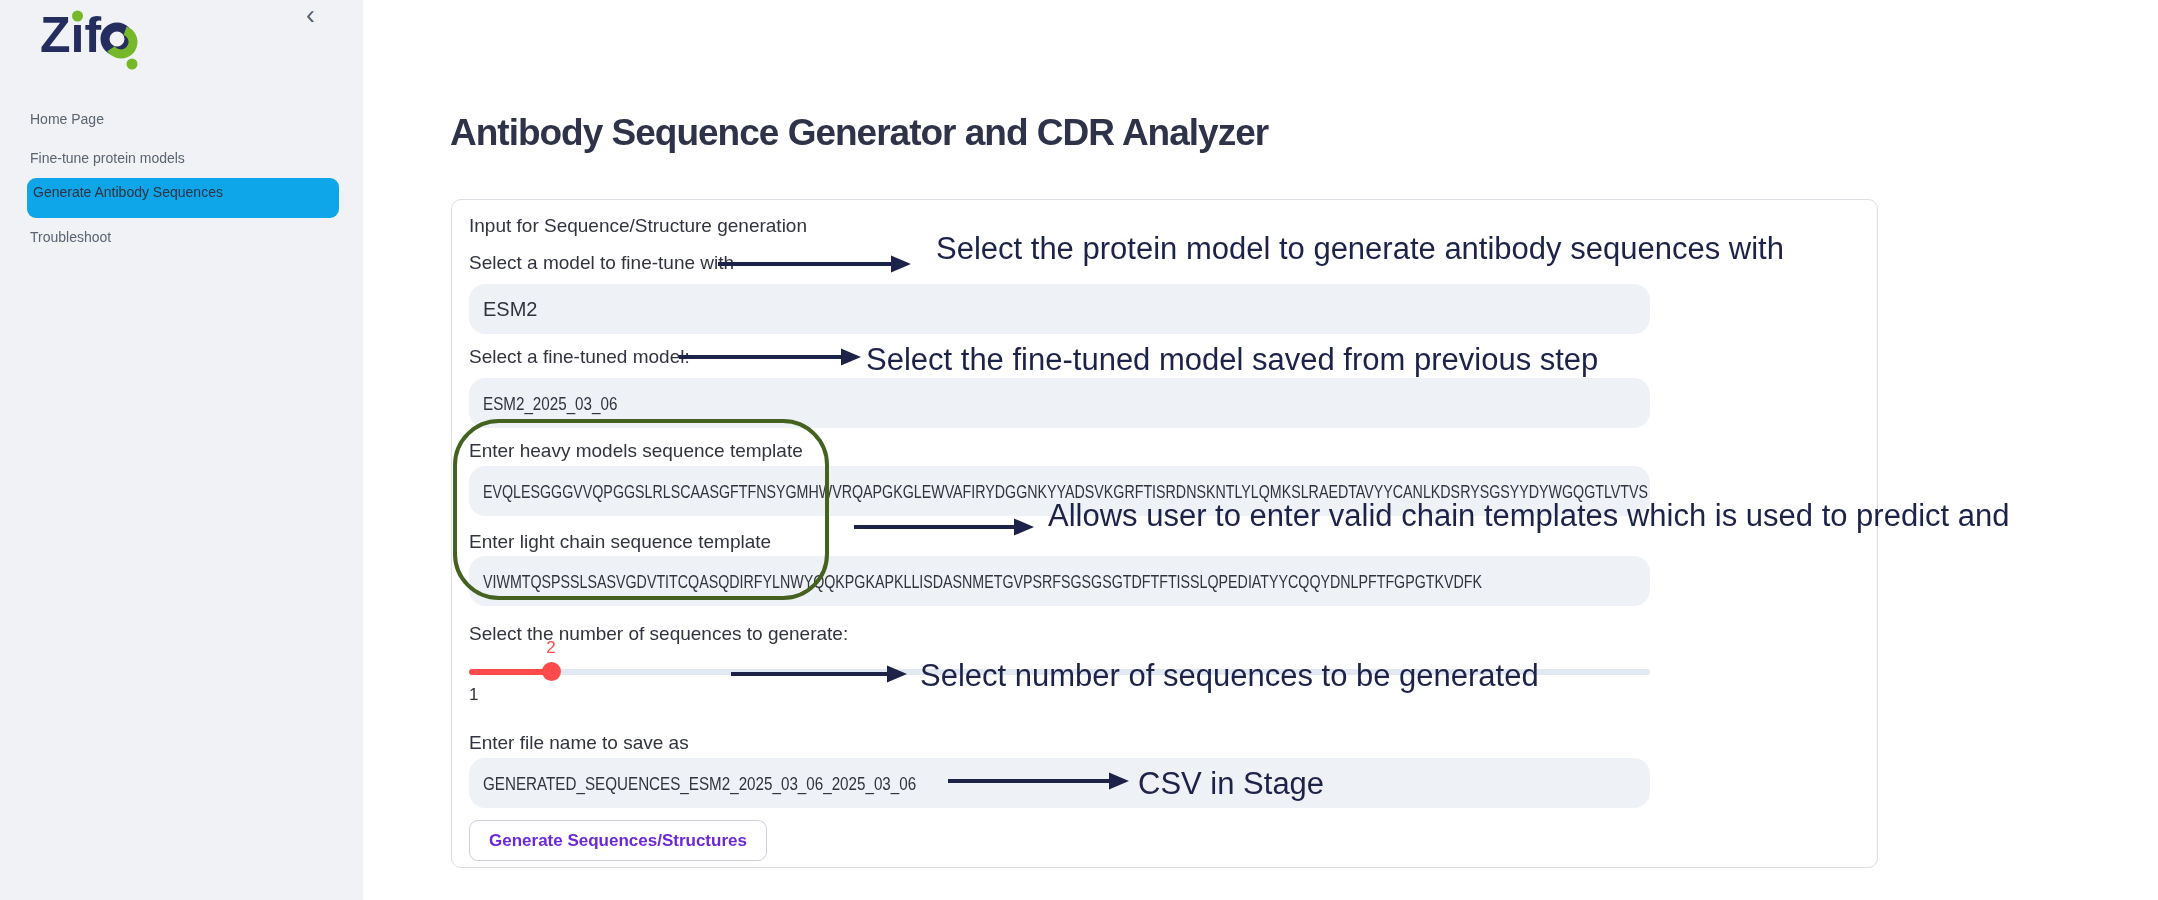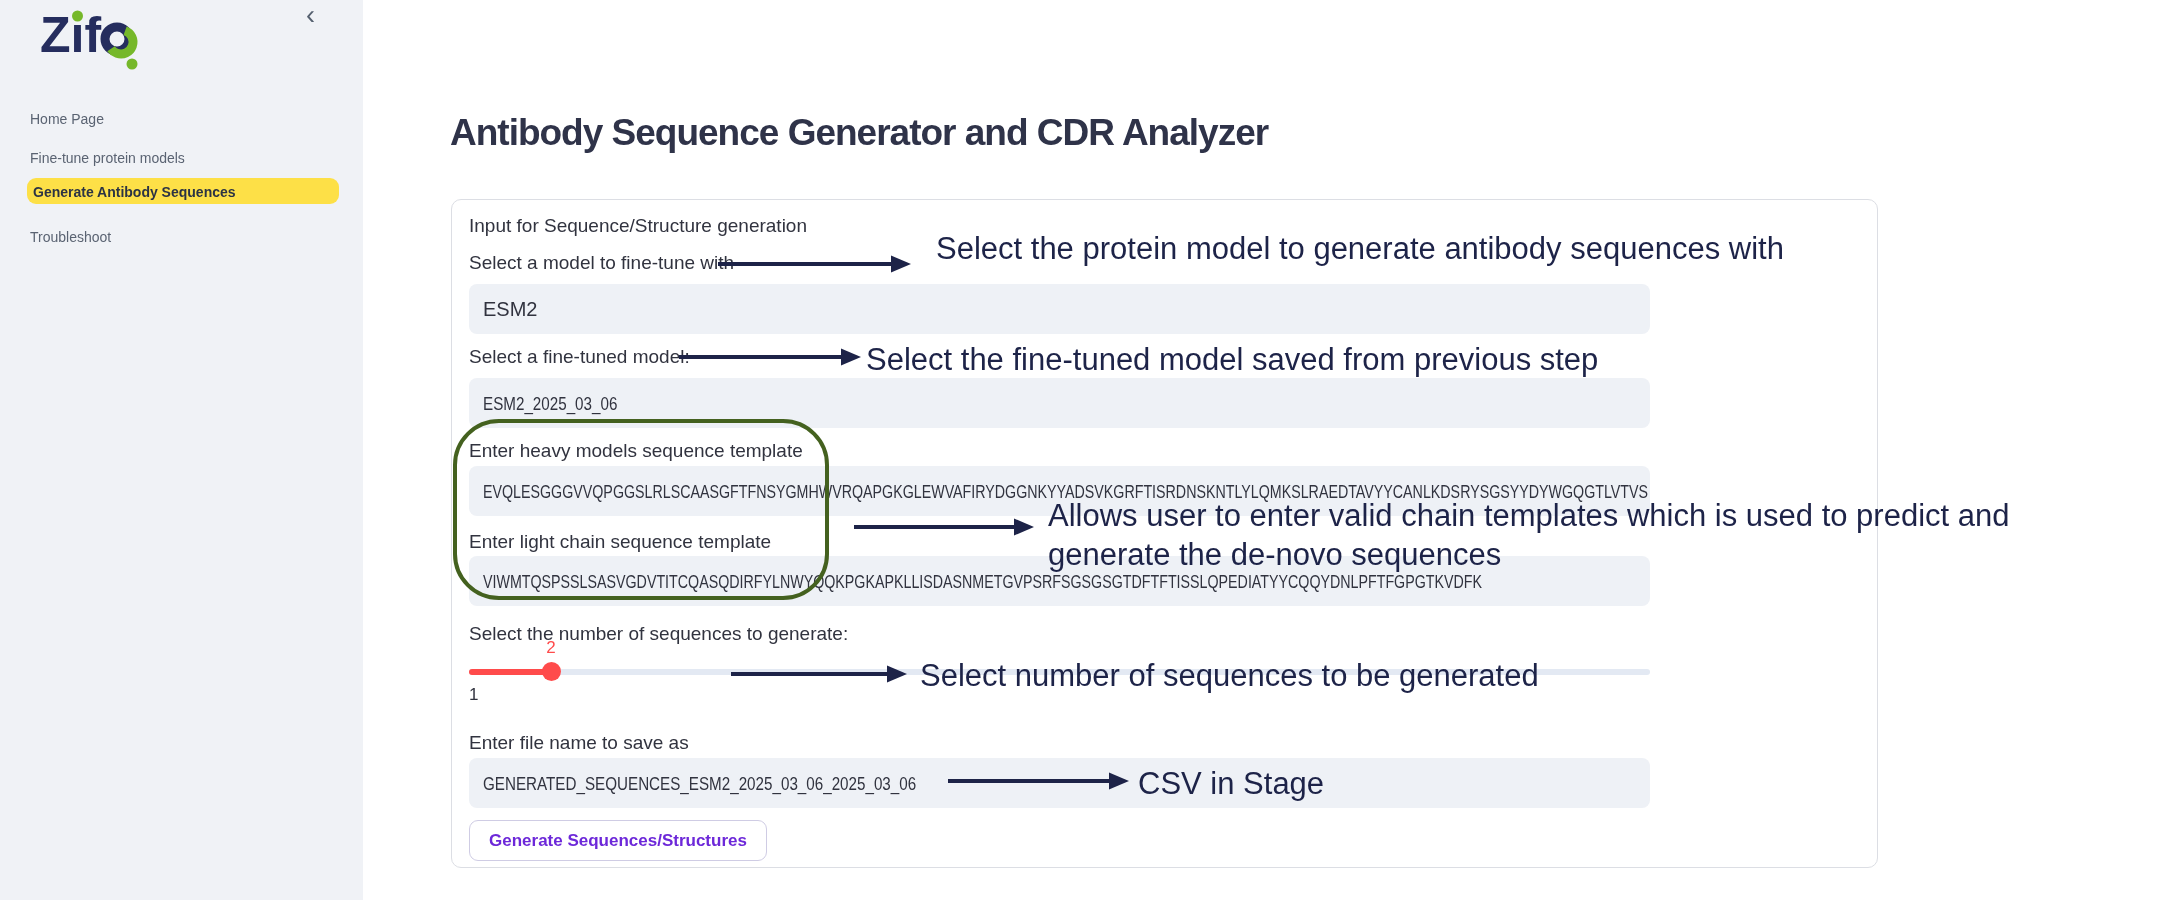--- a/index.html
+++ b/index.html
@@ -9,41 +9,41 @@
 
   
   .sidebar { position:absolute; left:0; top:0; width:363px; height:900px; background:#f0f2f6; }
   .collapse { position:absolute; left:306px; top:0px; font-size:27px; color:#55606f;
     cursor:pointer; font-weight:400; }
   .logo { position:absolute; left:40px; top:6px; }
   .nav-item { position:absolute; left:30px; font-size:14px; color:#5a6372; cursor:pointer;
     white-space:nowrap; }
   .nav-home     { top:111px; }
   .nav-finetune { top:150px; }
-  .nav-generate { left:27px; top:178px; width:312px; background:#fde047; border-radius:9px;
-    padding:6px 0 4px 6px; font-weight:700; color:#2b3344; }
+  .nav-generate { left:27px; top:178px; width:312px; background:#0ea5e9; border-radius:9px;
+    padding:6px 0 18px 6px; font-weight:400; color:#2b3344; }
   .nav-trouble  { top:229px; }
 
   
   .title { position:absolute; left:450px; top:112px; font-size:37px; font-weight:700;
     letter-spacing:-1px; color:#2f3349; white-space:nowrap; }
 
   .form { position:absolute; left:451px; top:199px; width:1427px; height:669px;
     border:1px solid #dcdee4; border-radius:10px; background:#fff; }
   .lbl { position:absolute; left:17px; font-size:19px; color:#31333f; white-space:nowrap; }
   .lbl-heading { top:15px; }
   .lbl-model   { top:52px; }
   .lbl-ft      { top:146px; }
   .lbl-heavy   { top:240px; }
   .lbl-light   { top:331px; }
   .lbl-slider  { top:423px; }
   .lbl-file    { top:532px; }
 
   .input { position:absolute; left:17px; width:1181px; height:50px; background:#eef1f6;
-    border-radius:8px; font-size:20px; line-height:50px; padding-left:14px;
+    border-radius:16px; font-size:20px; line-height:50px; padding-left:14px;
     white-space:nowrap; overflow:hidden; color:#31333f; cursor:pointer; }
   .in-model { top:84px; }
   .in-ft    { top:178px; }
   .in-heavy { top:266px; }
   .in-light { top:356px; }
   .in-file  { top:558px; }
   .seq  { display:inline-block; font-size:19px; transform:scaleX(0.75); transform-origin:0 50%; }
   .fn   { display:inline-block; font-size:19px; transform:scaleX(0.80); transform-origin:0 50%; }
 
   
@@ -161,20 +161,19 @@
       <g stroke="#1d2348" fill="#1d2348" stroke-width="4">
         <line x1="948" y1="781" x2="1112" y2="781"></line>
           <path d="M1129 781 l-20 -8.5 v17 z" stroke="none"></path>
       </g>
     </svg>
 
     <div class="ann ann-1">Select the protein model to generate antibody sequences with</div>
     <div class="ann ann-2">Select the fine-tuned model saved from previous step</div>
     <div class="ann ann-3">
       <div>Allows user to enter valid chain templates which is used to predict and</div>
-      <div>generate the de-novo sequences</div>
     </div>
     <div class="ann ann-4">Select number of sequences to be generated</div>
     <div class="ann ann-5">
       <div>CSV in Stage</div>
     </div>
   </main>
 </div>
 
 </body></html>

